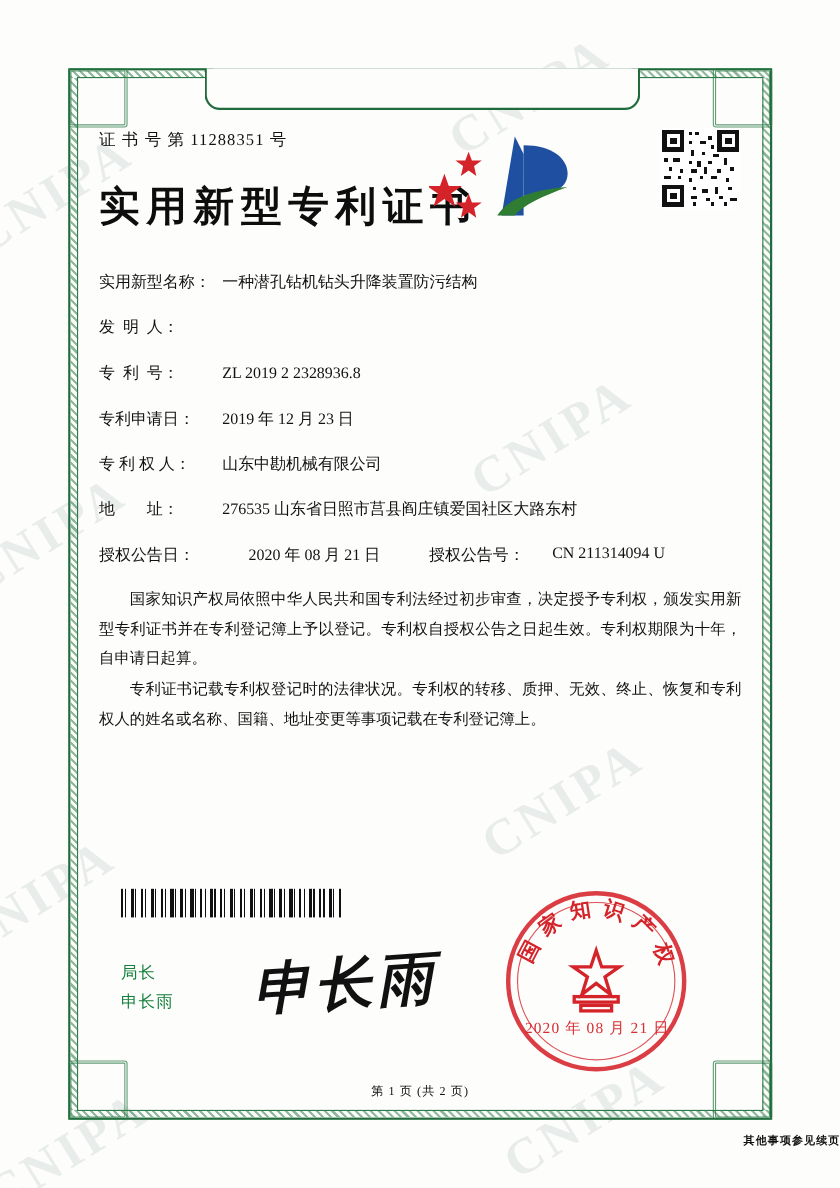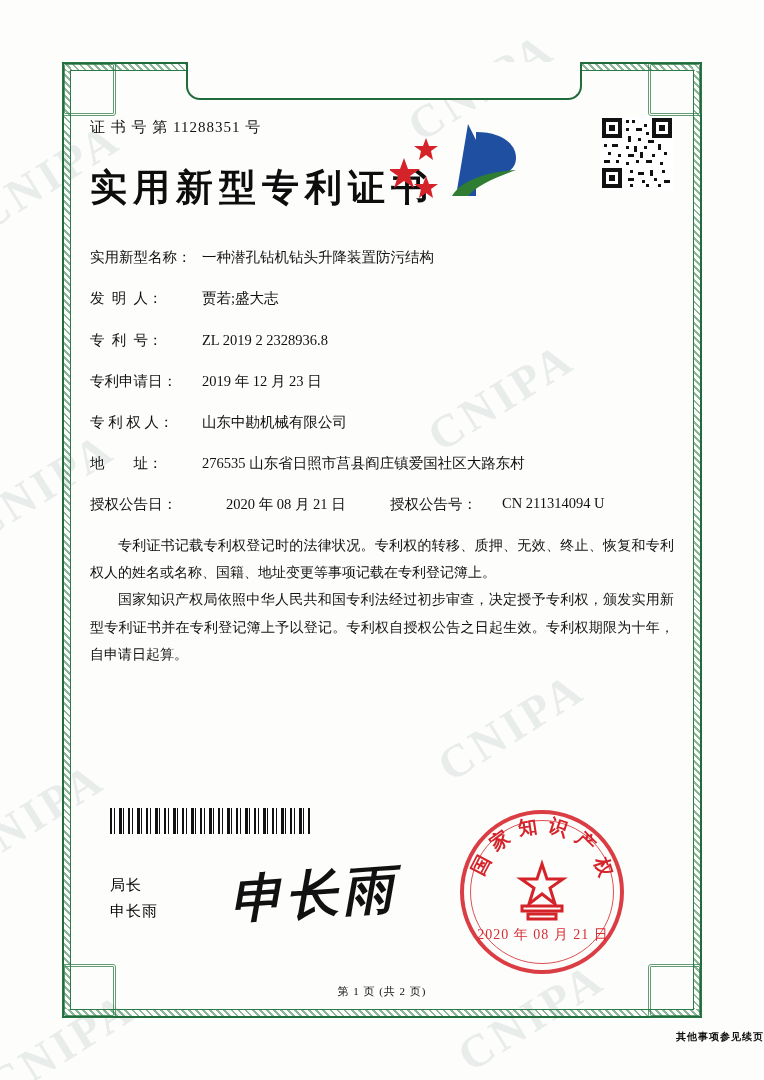--- a/index.html
+++ b/index.html
@@ -137,21 +137,21 @@
 
   .barcode{
     position:absolute;left:110px;top:808px;width:200px;height:26px;
     background:
       repeating-linear-gradient(90deg,
         #111 0 2px,#fff 2px 4px,#111 4px 5px,#fff 5px 9px,
         #111 9px 12px,#fff 12px 13px,#111 13px 14px,#fff 14px 18px);
   }
 
   .sign-block{
-    position:absolute;left:110px;top:872px;font-size:15px;color:#000000;
+    position:absolute;left:110px;top:872px;font-size:15px;color:#15803d;
     line-height:1.75;letter-spacing:1px;
   }
   .signature{
     position:absolute;left:230px;top:860px;
     font-family:"DejaVu Serif", serif;
     font-size:52px;
     color:#111;
     font-style:italic;
     font-weight:700;
     transform:rotate(-4deg);
@@ -284,21 +284,20 @@
 
     <div class="title">实用新型专利证书</div>
 
     <div class="fields">
       <div class="field">
         <div class="flabel">实用新型名称：</div>
         <div class="fvalue">一种潜孔钻机钻头升降装置防污结构</div>
       </div>
       <div class="field">
         <div class="flabel">发  明  人：</div>
-        <div class="fvalue">贾若;盛大志</div>
       </div>
       <div class="field">
         <div class="flabel">专  利  号：</div>
         <div class="fvalue">ZL 2019 2 2328936.8</div>
       </div>
       <div class="field">
         <div class="flabel">专利申请日：</div>
         <div class="fvalue">2019 年 12 月 23 日</div>
       </div>
       <div class="field">
@@ -316,22 +315,22 @@
           <div class="fvalue">2020 年 08 月 21 日</div>
         </div>
         <div class="col-b">
           <div class="flabel">授权公告号：</div>
           <div class="fvalue">CN 211314094 U</div>
         </div>
       </div>
     </div>
 
     <div class="body-text">
+      <p>国家知识产权局依照中华人民共和国专利法经过初步审查，决定授予专利权，颁发实用新型专利证书并在专利登记簿上予以登记。专利权自授权公告之日起生效。专利权期限为十年，自申请日起算。</p>
       <p>专利证书记载专利权登记时的法律状况。专利权的转移、质押、无效、终止、恢复和专利权人的姓名或名称、国籍、地址变更等事项记载在专利登记簿上。</p>
-      <p>国家知识产权局依照中华人民共和国专利法经过初步审查，决定授予专利权，颁发实用新型专利证书并在专利登记簿上予以登记。专利权自授权公告之日起生效。专利权期限为十年，自申请日起算。</p>
     </div>
   </div>
 
   <div class="barcode"></div>
 
   <div class="sign-block">
     <div>局长</div>
     <div>申长雨</div>
   </div>
 

